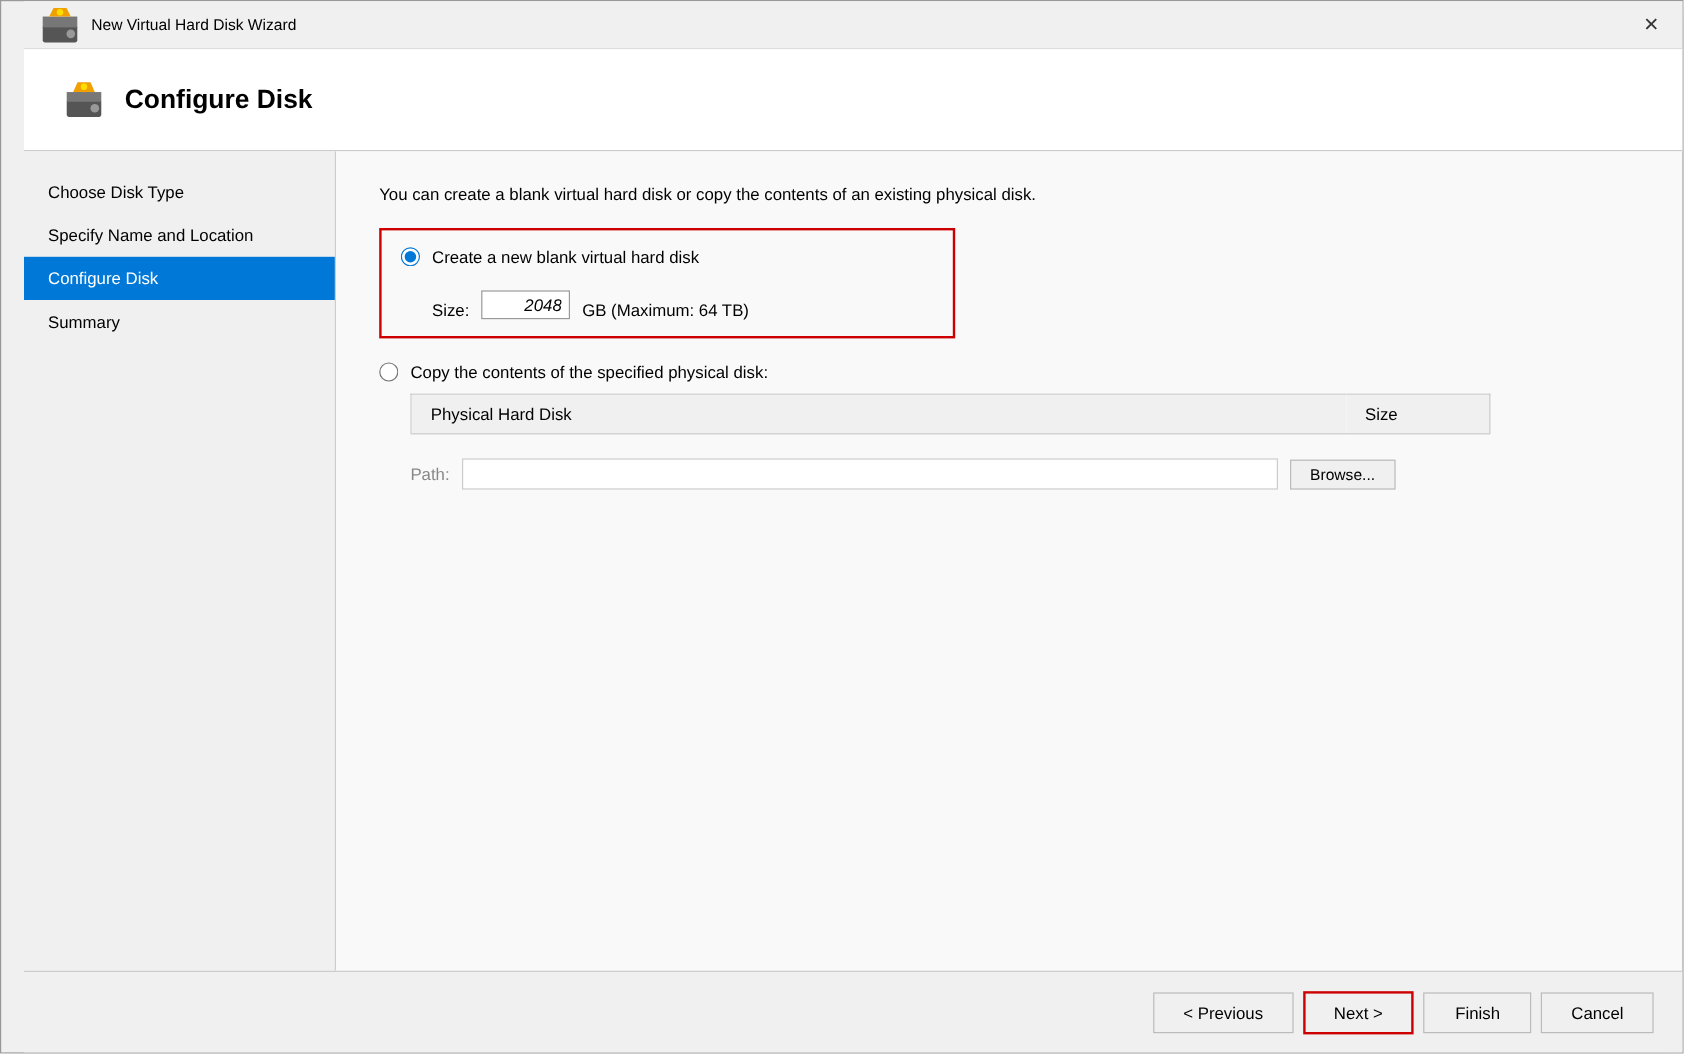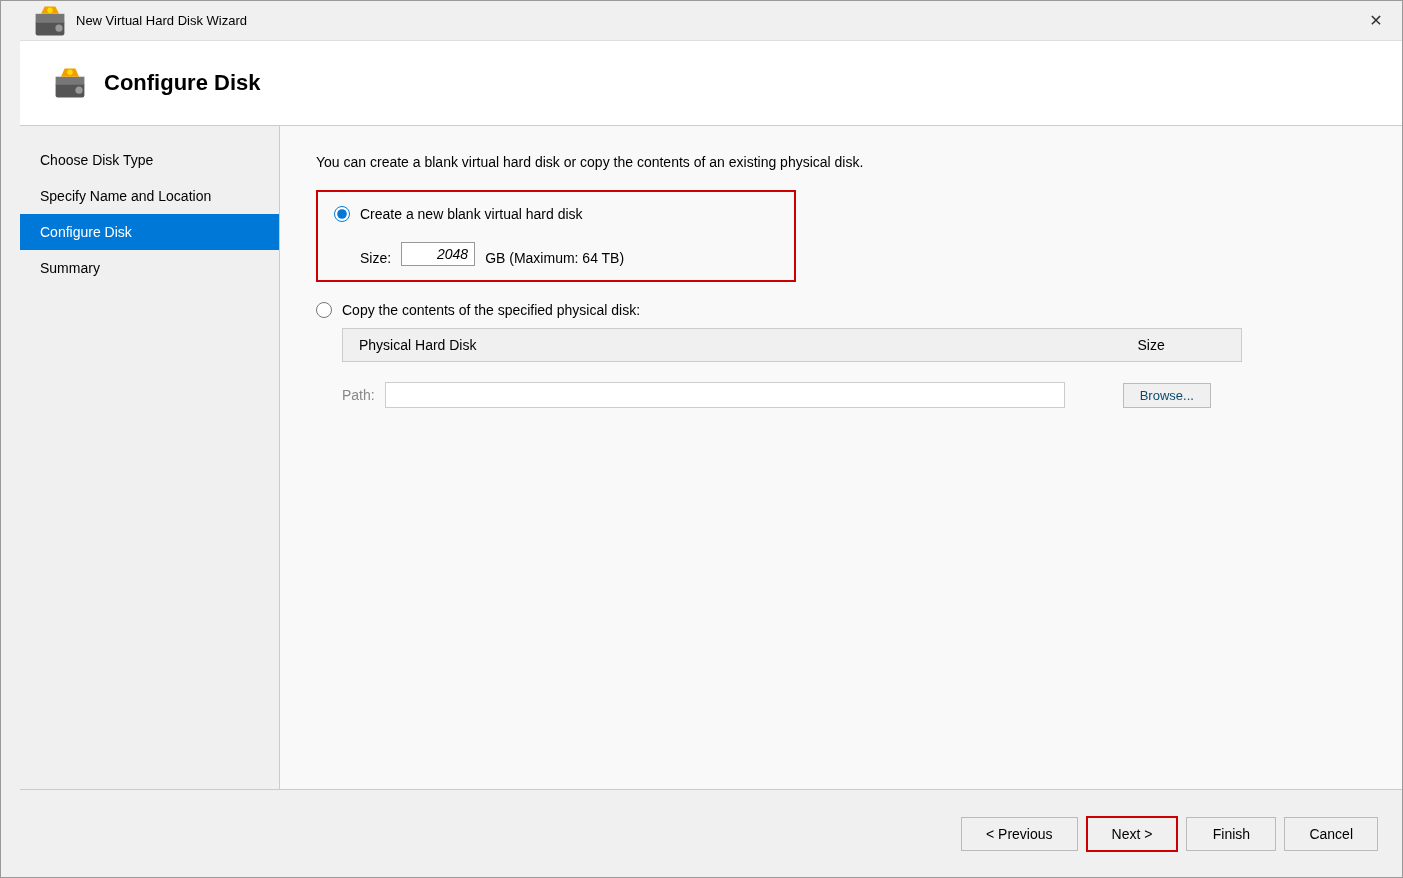--- a/index.html
+++ b/index.html
@@ -194,31 +194,30 @@
       padding: 4px 8px;
       font-size: 14px;
       background: #fff;
     }
     .browse-btn {
       padding: 4px 16px;
       background: #f0f0f0;
       border: 1px solid #bbb;
       font-size: 13px;
       cursor: pointer;
-      color: #0c4a6e;
-      margin-left: 48px;
+      color: #000000;
     }
     .footer {
       background: #f0f0f0;
       border-top: 1px solid #ccc;
       padding: 14px 24px;
       display: flex;
       justify-content: flex-end;
       gap: 8px;
-      height: 88px;
+      height: 68px;
       align-items: center;
     }
     .footer-btn {
       padding: 8px 24px;
       font-size: 14px;
       cursor: pointer;
       border: 1px solid #bbb;
       background: #f0f0f0;
       color: #000;
       min-width: 90px;

